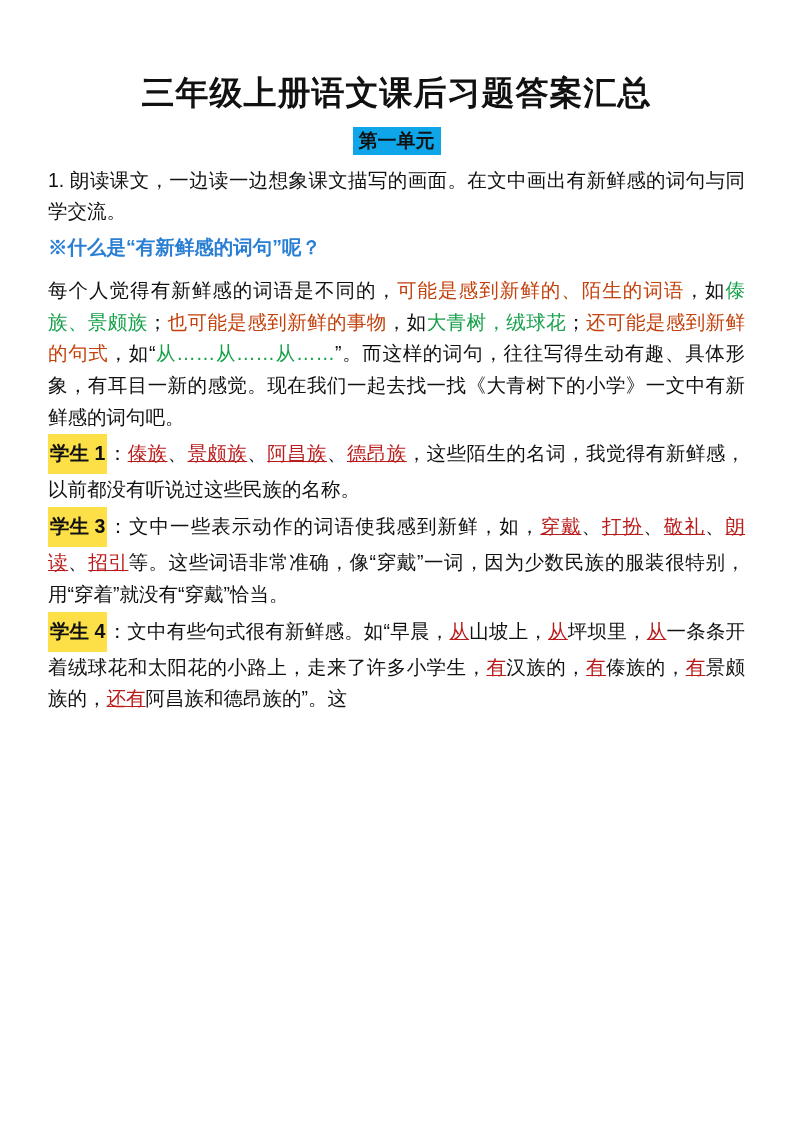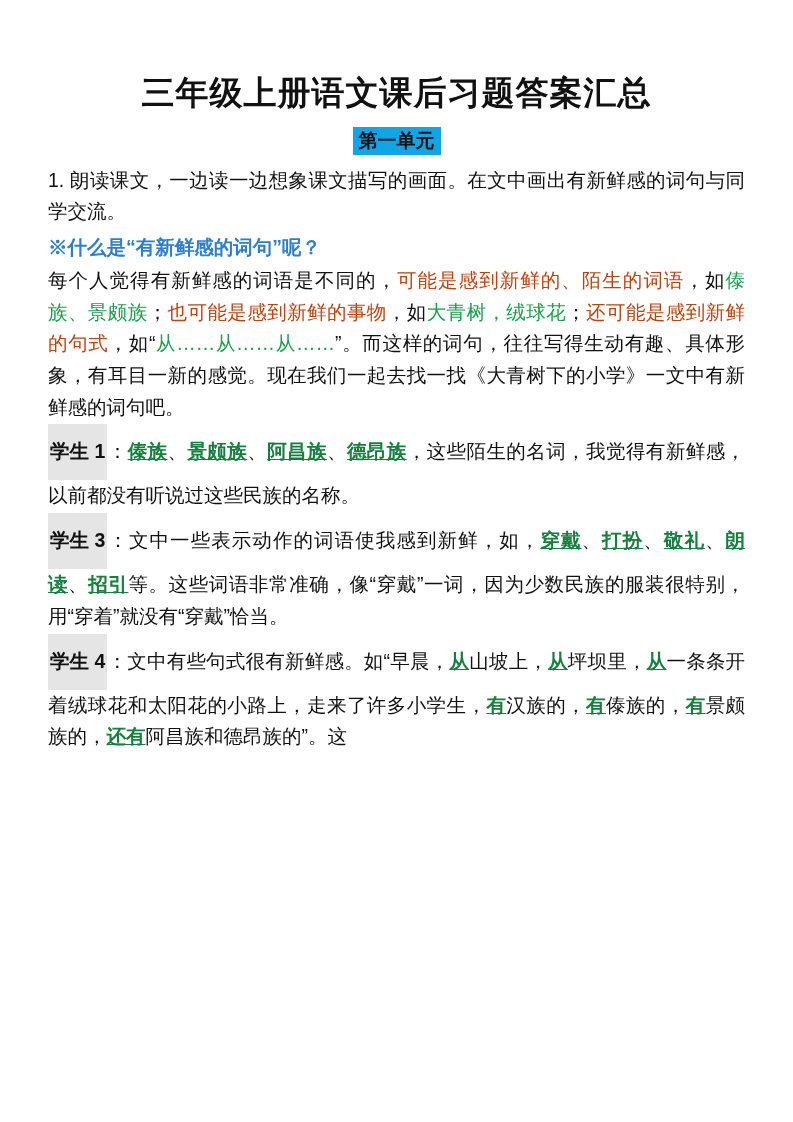--- a/index.html
+++ b/index.html
@@ -54,31 +54,31 @@
     margin: 0 0 2px 0;
     font-size: 19.5px;
     line-height: 1.62;
     text-align: justify;
     text-justify: inter-ideograph;
   }
   .q-ask {
     font-weight: bold;
     color: #2a7fd4;
     margin-top: 4px;
-    margin-bottom: 2px;
+    margin-bottom: 12px;
   }
   .stu-tag {
     display: inline-block;
     font-weight: bold;
-    background: #e5e5e5;
-    padding: 12px 2px;
+    background: #fde047;
+    padding: 4px 2px;
   }
   .red-u {
-    color: #15803d;
-    font-weight: bold;
+    color: #b91c1c;
+    font-weight: normal;
     text-decoration: underline;
   }
   .orange {
     color: #c2410c;
   }
   .green {
     color: #17a04a;
   }
   .blk { color: #111111; }
   .para-block { margin-bottom: 1px; }

